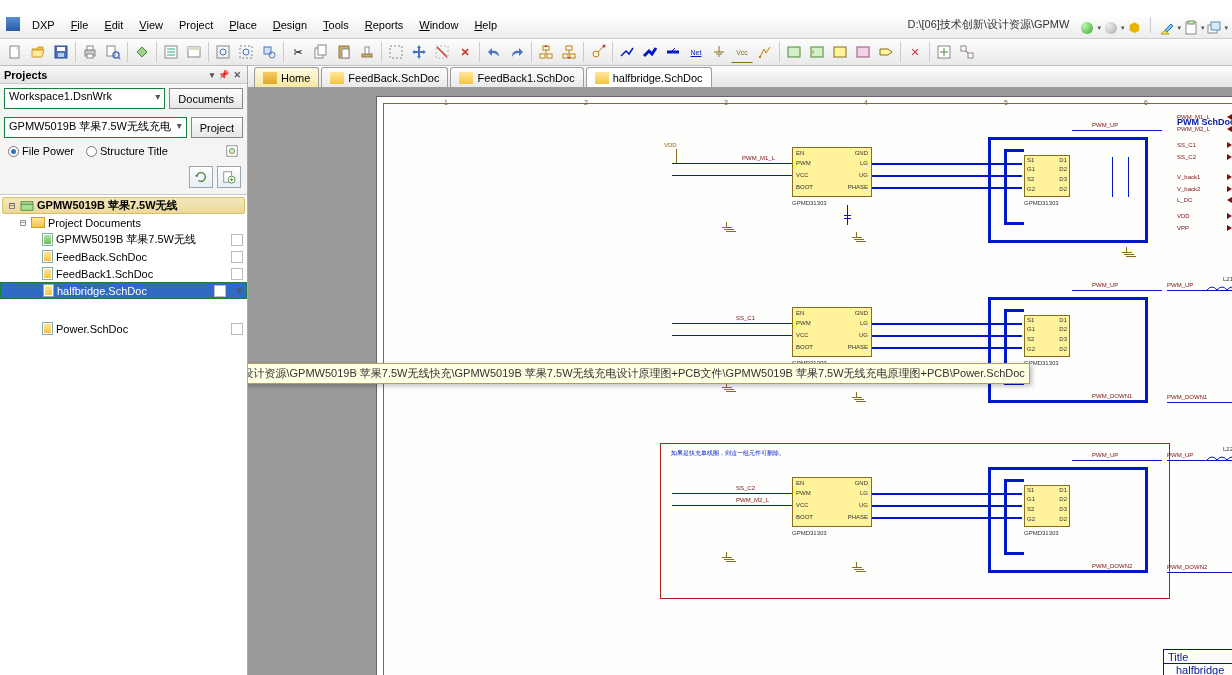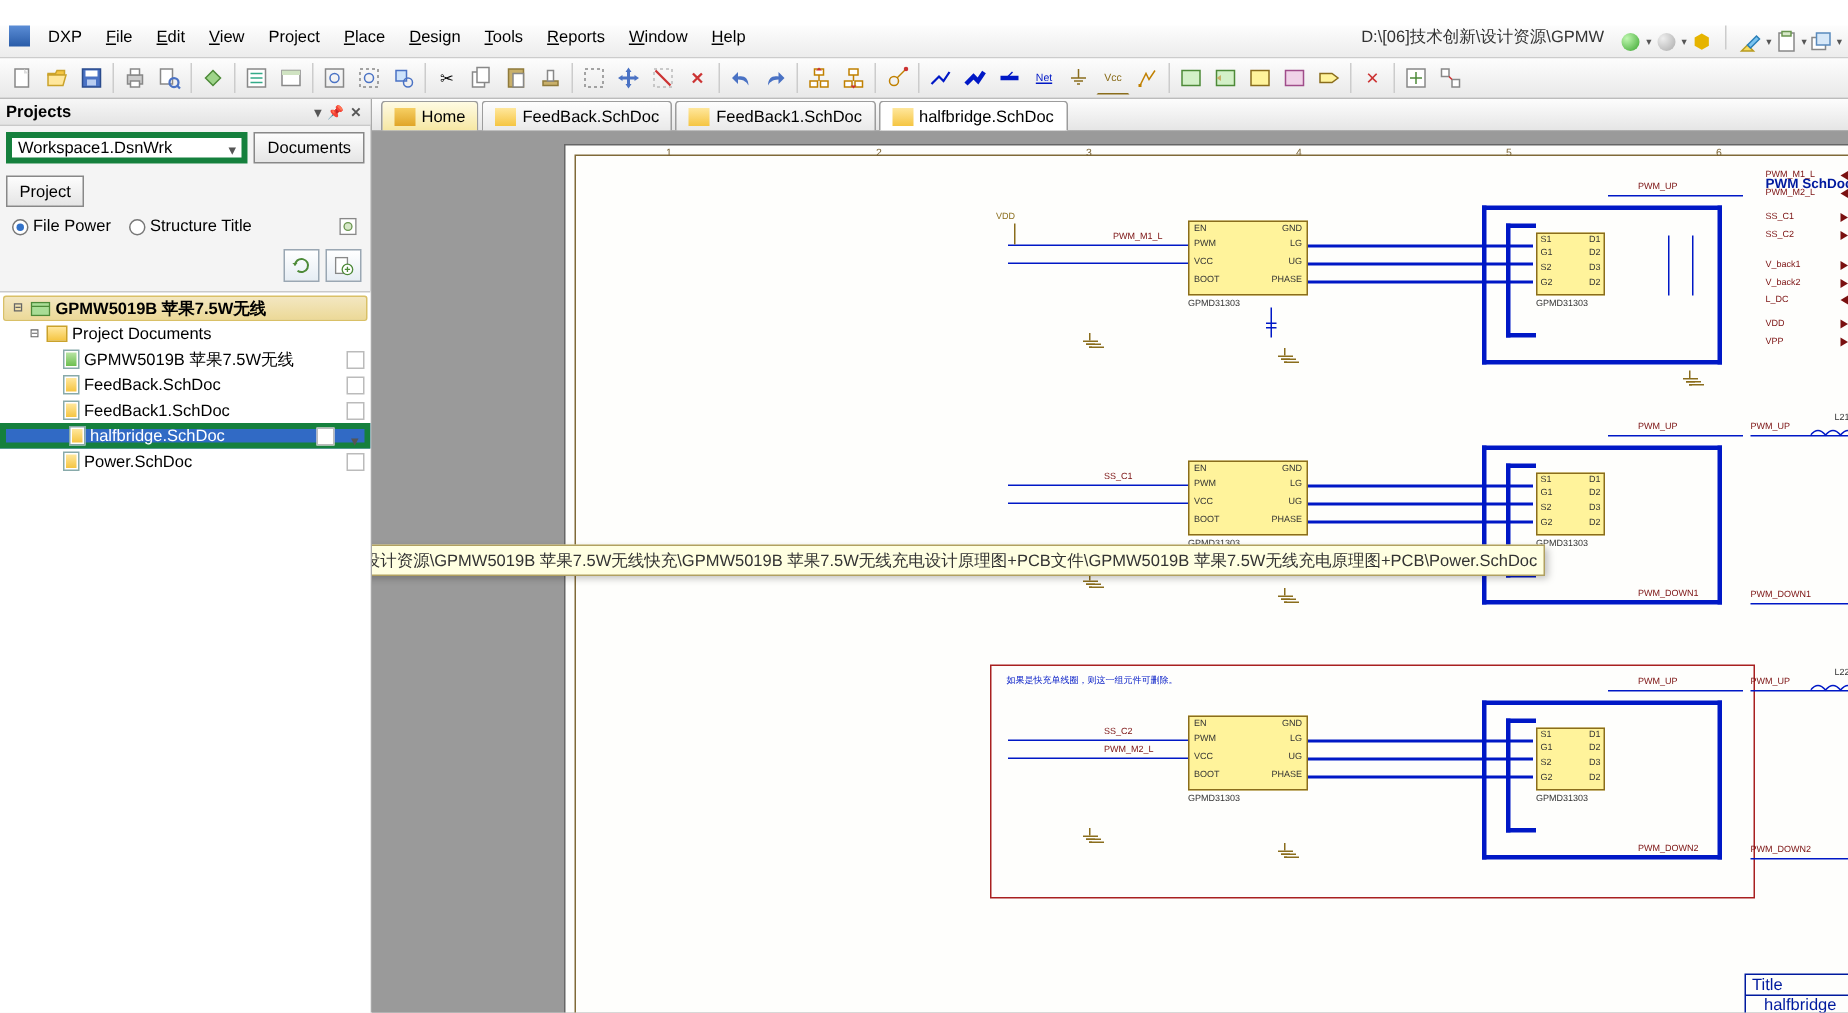--- a/index.html
+++ b/index.html
@@ -29,21 +29,21 @@
 
 
 .main { display:flex; height:calc(675px - 22px - 27px); }
 
 
 .left { width:248px; background:#f4f4f4; border-right:1px solid #a9a9a9; display:flex; flex-direction:column; }
 .panel-hdr { height:18px; background:linear-gradient(#f7f7f7,#e4e4e4); border-bottom:1px solid #c9c9c9; display:flex; align-items:center; padding:0 4px; font-weight:bold;}
 .panel-hdr .spacer{flex:1;}
 .pin{ font-size:9px; color:#555; padding:0 2px;}
 .row { display:flex; gap:4px; padding:4px; align-items:center;}
-.sel { flex:1; height:21px; border:4px solid #15803d; background:#fff; padding:1px 16px 1px 4px; position:relative;}
+.sel { flex:1; height:21px; border:1px solid #15803d; background:#fff; padding:1px 16px 1px 4px; position:relative;}
 .sel::after{content:"▾"; position:absolute; right:4px; top:2px; color:#555; font-size:10px;}
 .btn { height:21px; padding:0 8px; border:1px solid #888; background:linear-gradient(#fdfdfd,#e5e5e5);}
 .radios{ display:flex; gap:12px; padding:2px 8px 6px; align-items:center;}
 .radio-dot{ width:11px; height:11px; border:1px solid #777; border-radius:50%; display:inline-flex; align-items:center; justify-content:center; margin-right:3px; background:#fff;}
 .radio-dot.on::after{content:""; width:5px; height:5px; background:#3272c9; border-radius:50%;}
 .left-toolbar{ display:flex; gap:4px; justify-content:flex-end; padding:2px 6px 6px;}
 .square-btn{ width:24px; height:22px; border:1px solid #9aa7b3; background:linear-gradient(#fff,#e6edf4); display:flex; align-items:center; justify-content:center;}
 
 .tree{ flex:1; background:#fff; border-top:1px solid #c9c9c9; overflow:auto; padding:2px 0;}
 .tree-row{ display:flex; align-items:center; height:17px; padding-left:4px; gap:3px; white-space:nowrap;}
@@ -393,20 +393,23 @@
       <span class="spacer"></span>
       <span class="pin">▾</span>
       <span class="pin">📌</span>
       <span class="pin">✕</span>
     </div>
     <div class="row">
       <div class="sel"><span>Workspace1.DsnWrk</span></div>
       <button class="btn">Documents</button>
     </div>
     <div class="row">
+      <div class="sel" style="padding-right:4px;">
+          <span style="display:block;overflow:hidden;white-space:nowrap;">GPMW5019B 苹果7.5W无线充电</span>
+        </div>
       <button class="btn">Project</button>
     </div>
     <div class="radios">
       <label style="display:flex;align-items:center;">
           <span class="radio-dot on"></span>
           <span>File Power</span>
         </label>
       <label style="display:flex;align-items:center;">
           <span class="radio-dot"></span>
           <span>Structure Title</span>
@@ -463,21 +466,21 @@
           <div class="tree-row" style="padding-left: 42px;">
             <span class="docic y"></span>
             <span>FeedBack1.SchDoc</span>
             <span class="row-end"></span>
           </div>
           <div class="tree-row sel" style="padding-left: 42px;">
             <span class="docic y"></span>
             <span>halfbridge.SchDoc</span>
             <span class="row-end"></span>
           </div>
-          <div class="tree-row" style="padding-left: 42px;">
+          <div class="tree-row" style="padding-left: 42px; margin-top: 21px;">
             <span class="docic y"></span>
             <span>Power.SchDoc</span>
             <span class="row-end"></span>
           </div>
         </div>
     </div>
   </div>
 
   <div class="right">
     <div class="tabstrip" id="tabstrip">

